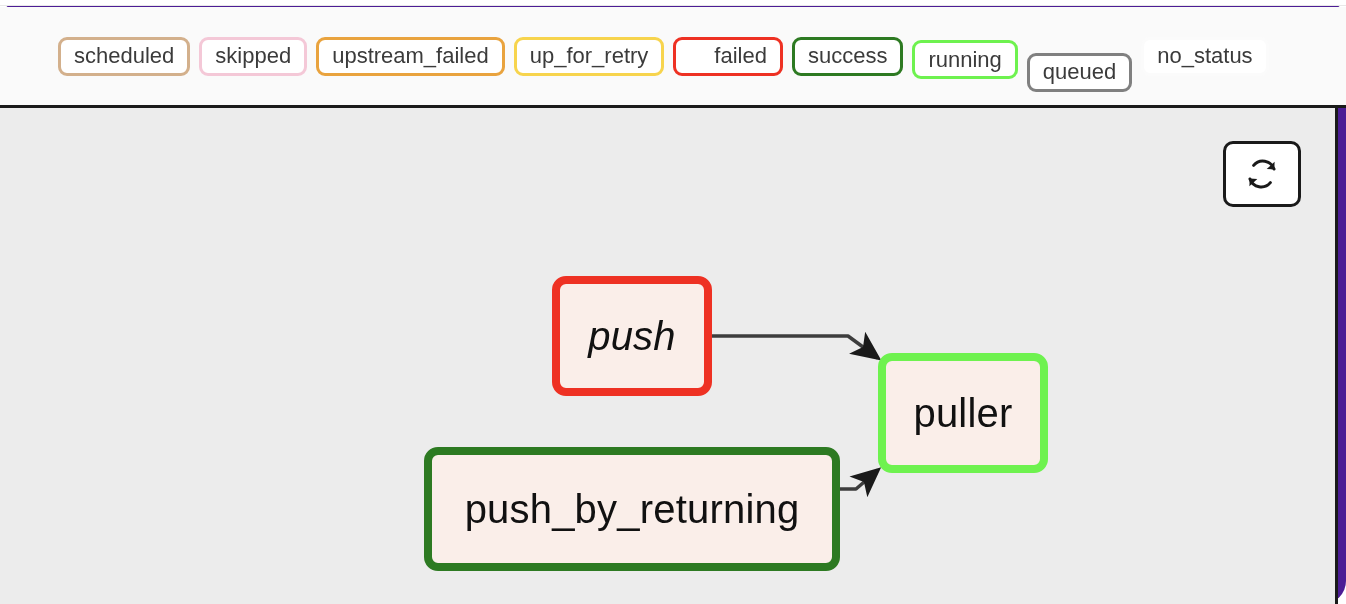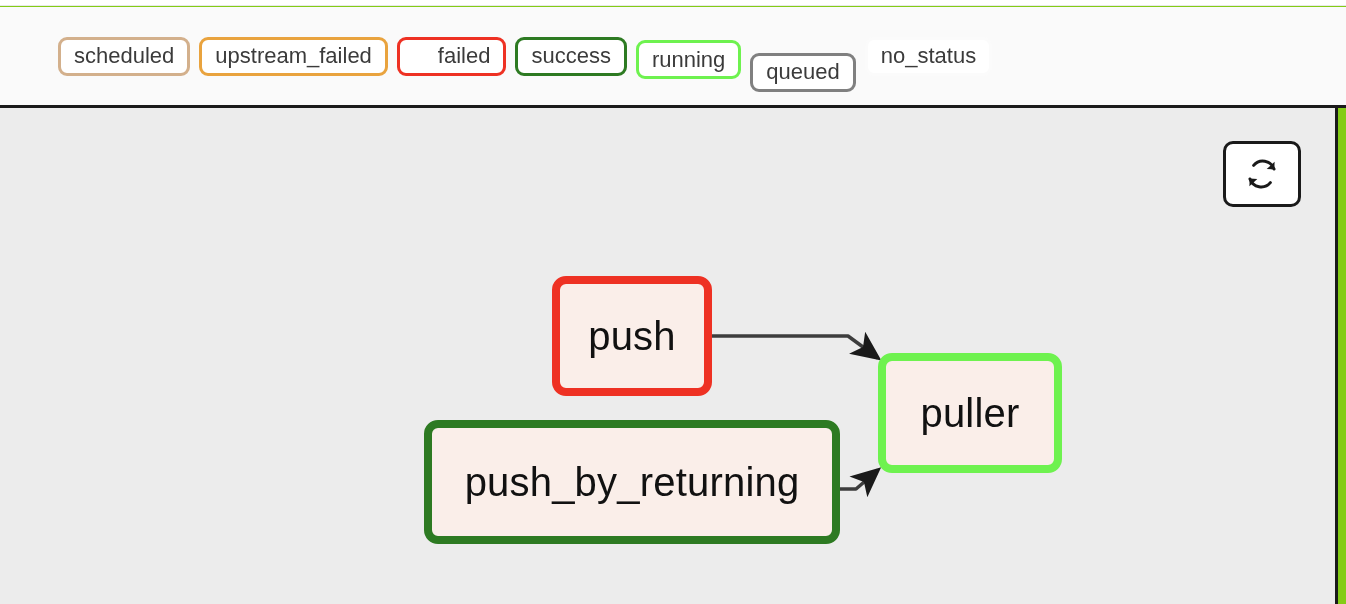--- a/index.html
+++ b/index.html
@@ -10,21 +10,22 @@
     height: 604px;
     overflow: hidden;
     background: #ffffff;
     font-family: "Liberation Sans", sans-serif;
   }
 
   #app {
     position: relative;
     width: 1346px;
     height: 604px;
-    background: #84cc16;
+    background: #4c1d95;
+    border-radius: 23px;
   }
 
   
   .top-rule {
     position: absolute;
     top: 0; left: 0;
     width: 1346px;
     height: 6px;
     background: #ffffff;
     border-bottom: 1px solid #e8e8e8;
@@ -125,21 +126,23 @@
 </head>
 <body>
 
 <div id="app">
 
   <div class="top-rule"></div>
 
   <div class="legend-bar">
     <div class="legend-items" id="legend-items">
         <div class="legend-pill" style="border-color: rgb(211, 176, 140);">scheduled</div>
+        <div class="legend-pill" style="border-color: rgb(244, 200, 215);">skipped</div>
         <div class="legend-pill" style="border-color: rgb(233, 163, 62); text-align: center;">upstream_failed</div>
+        <div class="legend-pill" style="border-color: rgb(247, 212, 77);">up_for_retry</div>
         <div class="legend-pill" style="border-color: rgb(238, 49, 35); padding-left: 38px;">failed</div>
         <div class="legend-pill" style="border-color: rgb(45, 122, 34);">success</div>
         <div class="legend-pill" style="border-color: rgb(110, 242, 79); margin-top: 7px;">running</div>
         <div class="legend-pill" style="border-color: rgb(128, 128, 128); margin-top: 32px;">queued</div>
         <div class="legend-pill" style="border-color: rgb(251, 251, 251);">no_status</div>
       </div>
   </div>
 
   <div class="graph-canvas">
 
@@ -149,27 +152,27 @@
           <path d="M0,0.6 L8.6,4.5 L0,8.4 L2.1,4.5 Z" fill="#1a1a1a"></path>
         </marker>
       </defs>
 
       <path d="M712,228 L848,228 L878,250" fill="none" stroke="#3d3d3d" stroke-width="3.5" stroke-linejoin="round" marker-end="url(#arrowhead)"></path>
 
       <path d="M840,381 L856,381 L878,362" fill="none" stroke="#3d3d3d" stroke-width="3.5" stroke-linejoin="round" marker-end="url(#arrowhead)"></path>
     </svg>
 
     <div id="nodes-layer">
-        <div class="node" style="left: 552px; top: 168px; width: 160px; height: 120px; border: 8px solid rgb(238, 49, 35); background: rgb(250, 238, 233);">
+        <div class="node" style="left: 552px; top: 168px; width: 160px; height: 120px; border: 8px solid rgb(238, 49, 35); background: rgb(250, 238, 233); font-style: italic;">
           <span class="node-label">push</span>
         </div>
-        <div class="node" style="left: 424px; top: 312px; width: 416px; height: 124px; border: 8px solid rgb(45, 122, 34); background: rgb(250, 238, 233);">
+        <div class="node" style="left: 424px; top: 339px; width: 416px; height: 124px; border: 8px solid rgb(45, 122, 34); background: rgb(250, 238, 233);">
           <span class="node-label">push_by_returning</span>
         </div>
-        <div class="node" style="left: 878px; top: 245px; width: 184px; height: 120px; border: 8px solid rgb(110, 242, 79); background: rgb(250, 238, 233);">
+        <div class="node" style="left: 878px; top: 245px; width: 170px; height: 120px; border: 8px solid rgb(110, 242, 79); background: rgb(250, 238, 233);">
           <span class="node-label">puller</span>
         </div>
       </div>
 
     <div class="refresh-btn">
       <span>
         <svg width="34" height="34" viewBox="0 0 24 24" fill="none" stroke="#1a1a1a" stroke-width="2.1" stroke-linecap="round" stroke-linejoin="round">
           <path d="M20.5 8.5a8.4 8.4 0 0 0-14.4-2.6"></path>
           <path d="M3.5 15.5a8.4 8.4 0 0 0 14.4 2.6"></path>
           <polyline points="20.9 3.4 20.7 8.8 15.3 8.5" fill="#1a1a1a" stroke="none"></polyline>

